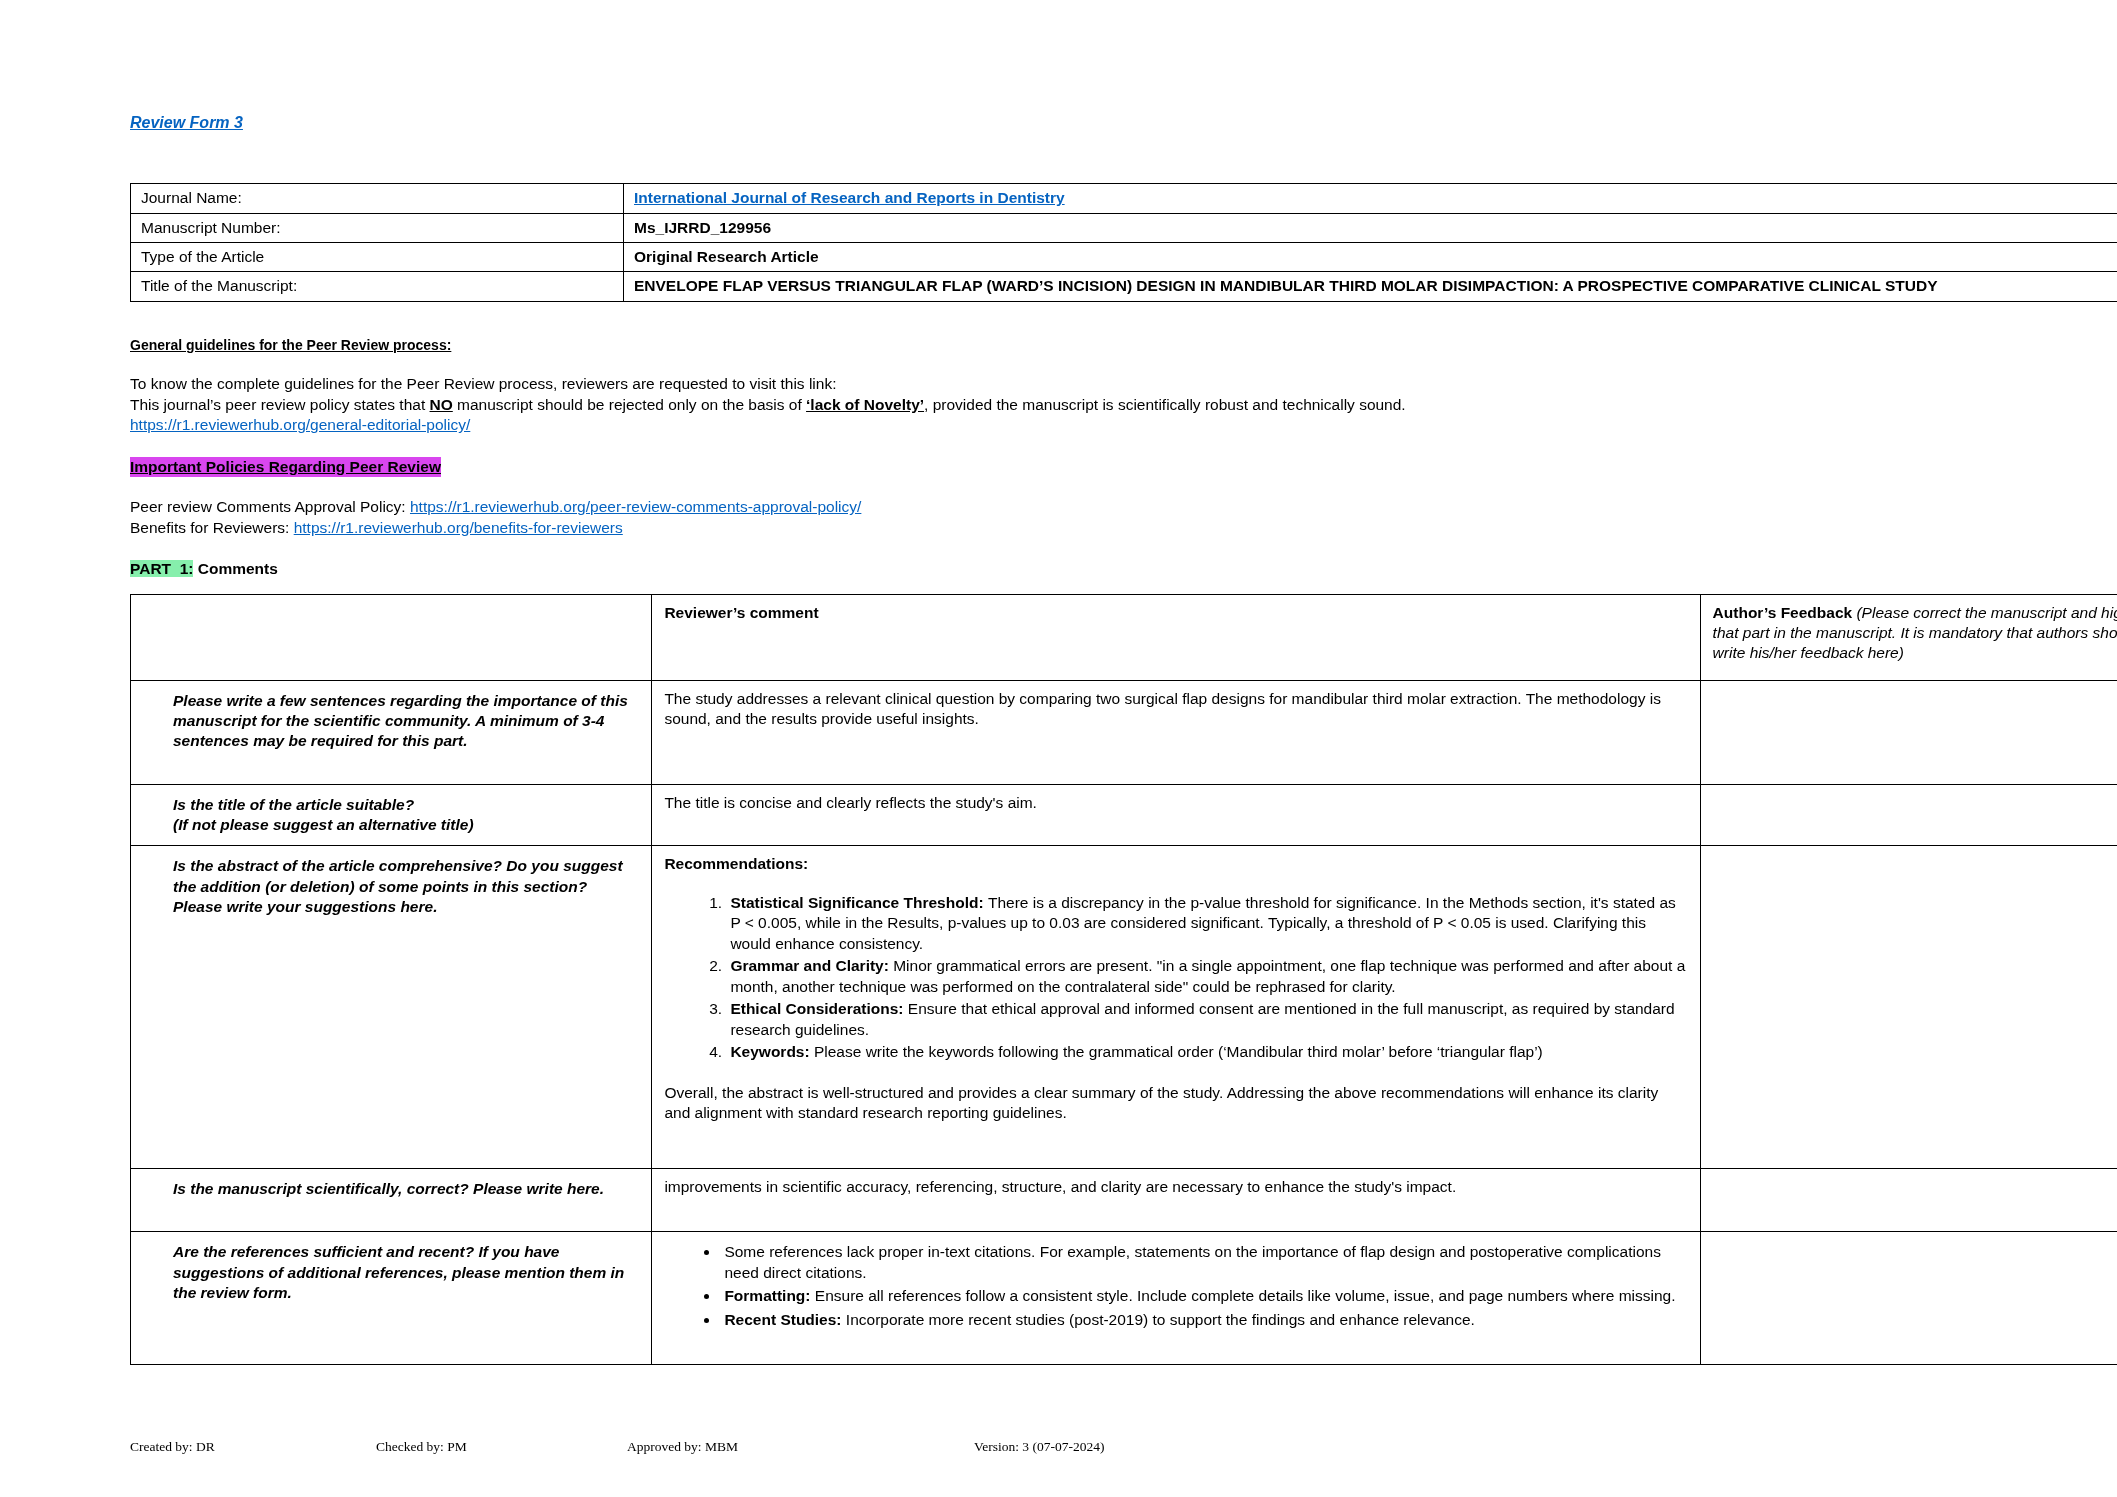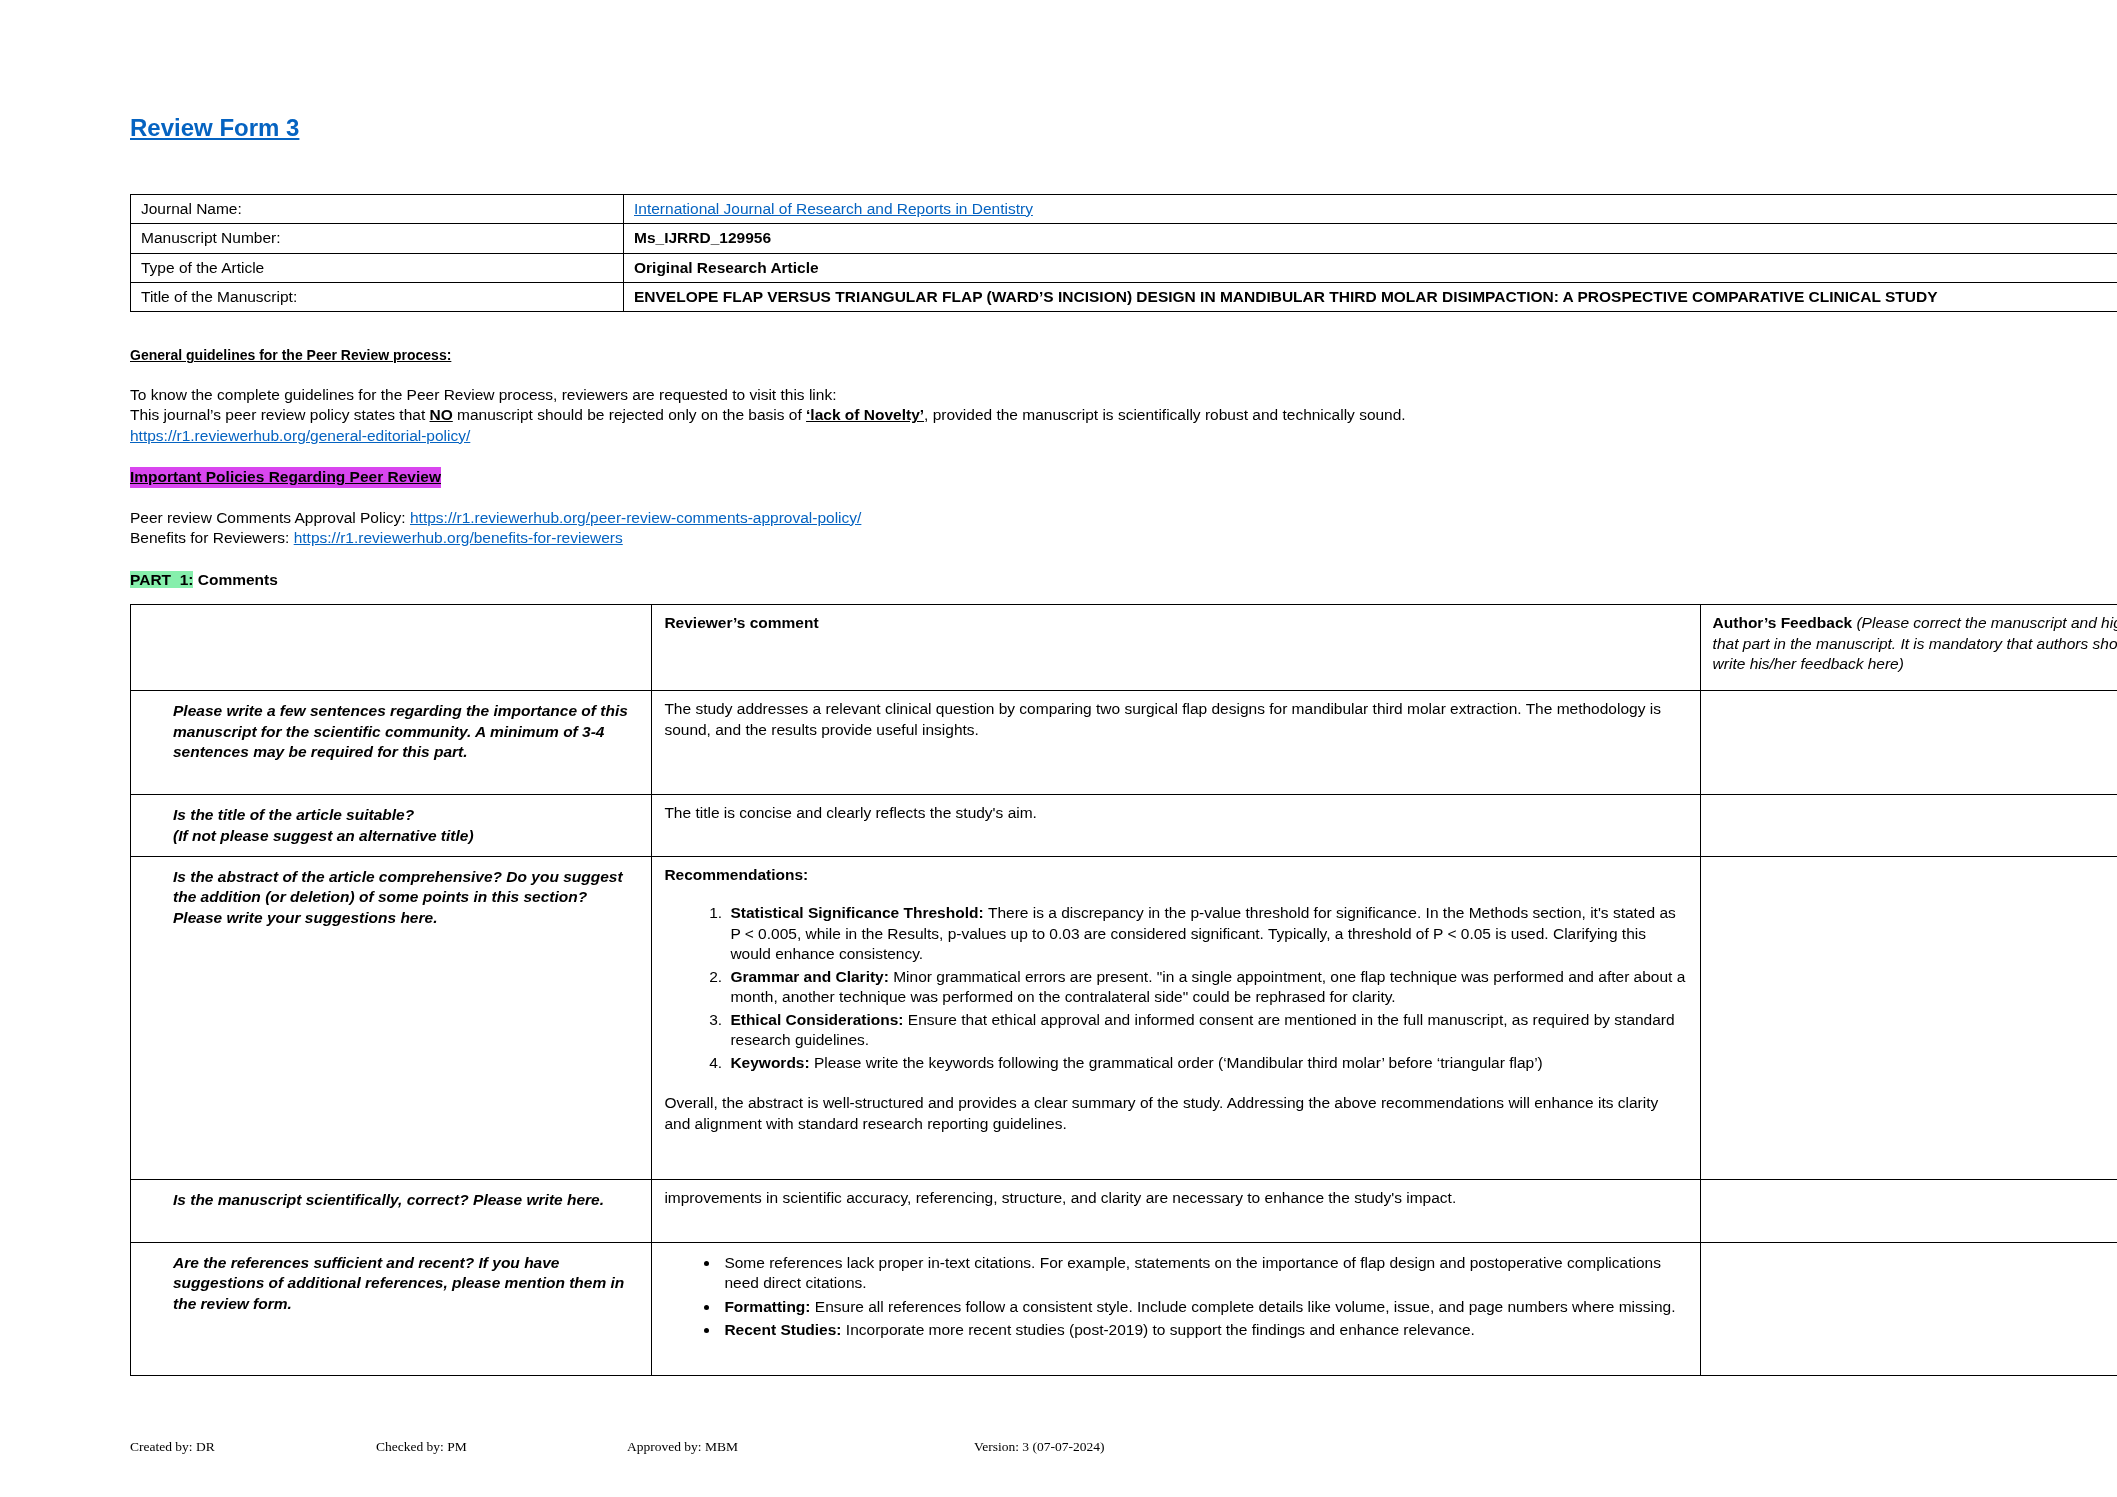--- a/index.html
+++ b/index.html
@@ -4,31 +4,31 @@
 <style>
   html,body { margin:0; padding:0; background:#ffffff; }
   body {
     width:2117px; height:1497px; position:relative; overflow:hidden;
     font-family:"Liberation Sans", sans-serif; color:#000; font-size:15.5px; line-height:1.32;
   }
   .page { position:absolute; inset:0; padding:112px 97px 0 130px; box-sizing:border-box; }
 
   .doc-title {
     color:#0563C1; font-weight:bold; text-decoration:underline;
-    font-size:24px; margin:0 0 0 0;
+    font-size:16px; margin:0 0 0 0;font-style:italic;
   }
 
   table { border-collapse:collapse; width:2054px; table-layout:fixed; }
   td { border:1.5px solid #000; vertical-align:top; padding:4px 10px; word-wrap:break-word; }
 
   .header-table { margin-top:50px; }
   .header-table td { font-size:15.5px; }
   .header-table .lbl { width:472px; }
   .bold { font-weight:bold; }
-  .link { color:#0563C1; text-decoration:underline; font-weight:normal; cursor:pointer; }
+  .link { color:#0563C1; text-decoration:underline; font-weight:bold; cursor:pointer; }
   .plainlink { color:#0563C1; text-decoration:underline; font-weight:normal; cursor:pointer; }
 
   .section-heading {
     font-weight:bold; text-decoration:underline; margin:34px 0 0 0; font-size:14px;
   }
   .para { margin:20px 0 0 0; }
   .para div { margin:0; }
   .bold-ul { font-weight:bold; text-decoration:underline; }
   .hl { background:#86efac; }
   .important-heading {

